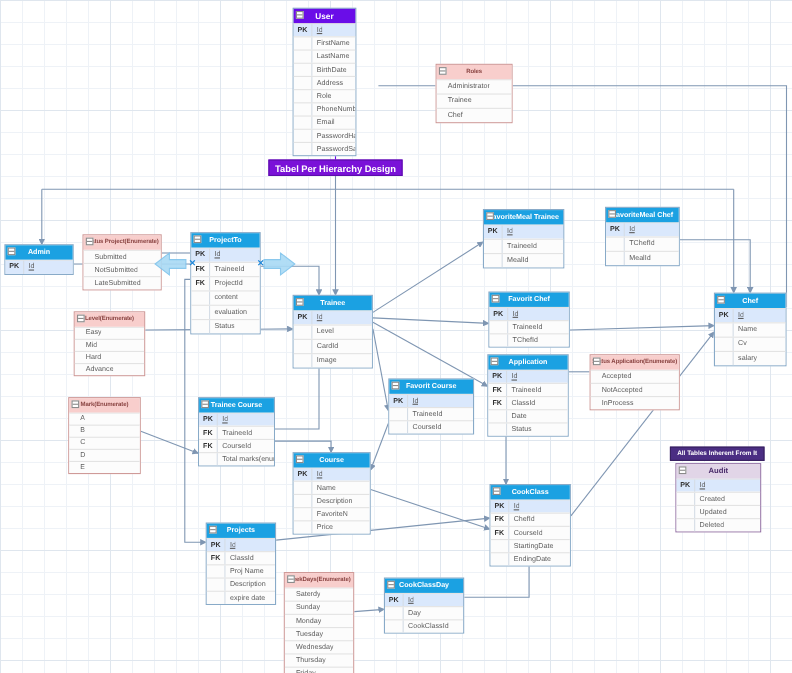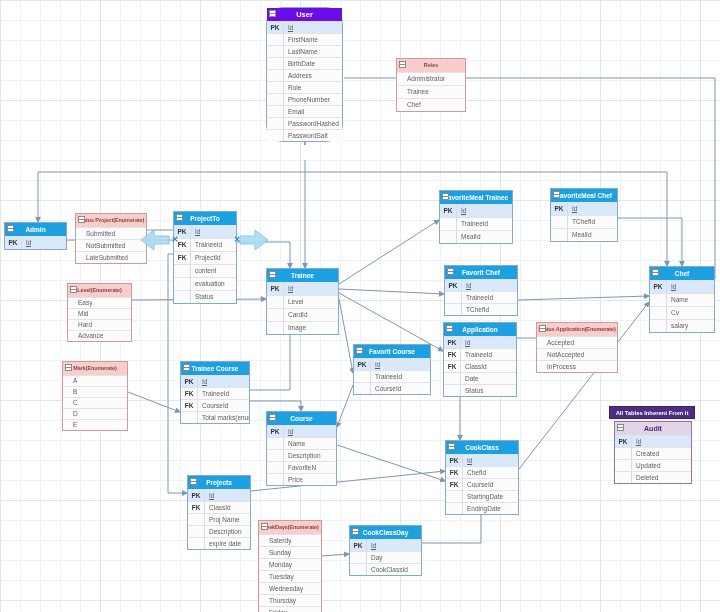--- a/index.html
+++ b/index.html
@@ -80,29 +80,30 @@
       <polyline points="337,445 445,481" fill="none" stroke="#7f96b2" stroke-width="1" marker-end="url(#arr)"></polyline>
       <polyline points="353,385 337,427" fill="none" stroke="#7f96b2" stroke-width="1" marker-end="url(#arr)"></polyline>
       <polyline points="250,390 290,390 290,327" fill="none" stroke="#7f96b2" stroke-width="1" marker-end="url(#arr)"></polyline>
       <polyline points="250,401 301,401 301,411" fill="none" stroke="#7f96b2" stroke-width="1" marker-end="url(#arr)"></polyline>
       <polyline points="128,392 180,412" fill="none" stroke="#7f96b2" stroke-width="1" marker-end="url(#arr)"></polyline>
       <polyline points="251,491 445,471" fill="none" stroke="#7f96b2" stroke-width="1" marker-end="url(#arr)"></polyline>
       <polyline points="322,556 349,554" fill="none" stroke="#7f96b2" stroke-width="1" marker-end="url(#arr)"></polyline>
       <polyline points="422,543 481,543 481,508" fill="none" stroke="#7f96b2" stroke-width="1" marker-end="url(#arr)"></polyline>
     </svg>
 
+  <div class="badge" id="badge-tph">Tabel Per Hierarchy Design</div>
   <div class="badge" id="badge-inherit">All Tables Inherent From It</div>
 
   <svg id="overlay" width="720" height="612">
       <path d="M141,240 L154,230 L154,236 L169,236 L169,244 L154,244 L154,250 Z" fill="#a9daf5" stroke="#7ec3ec" opacity="0.9"></path>
       <path d="M268,240 L255,230 L255,236 L240,236 L240,244 L255,244 L255,250 Z" fill="#a9daf5" stroke="#7ec3ec" opacity="0.9"></path>
       <text x="175" y="242" text-anchor="middle" font-size="8" font-weight="bold" fill="#1d86d8" font-family="&quot;Liberation Sans&quot;, sans-serif">✕</text>
       <text x="237" y="242" text-anchor="middle" font-size="8" font-weight="bold" fill="#1d86d8" font-family="&quot;Liberation Sans&quot;, sans-serif">✕</text>
     </svg>
-<div class="tbl kind-purple" style="left: 266px; top: 7px; width: 77px; border-radius: 17px; --rh: 11px;">
+<div class="tbl kind-purple" style="left: 266px; top: 7px; width: 58px; --rh: 11px;">
       <span class="tbl-icon"></span>
       <div class="tbl-header">User</div>
       <div class="tbl-row hl">
         <span class="key">PK</span>
         <span class="field u">Id</span>
       </div>
       <div class="tbl-row">
         <span class="key"></span>
         <span class="field">FirstName</span>
       </div>

